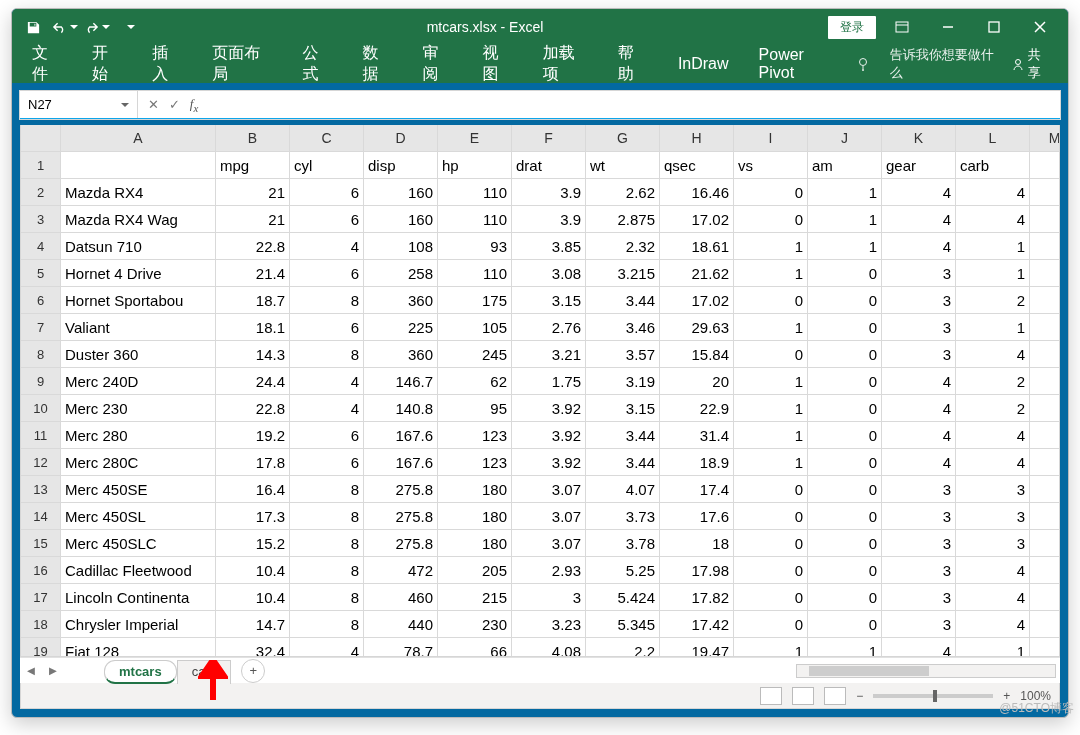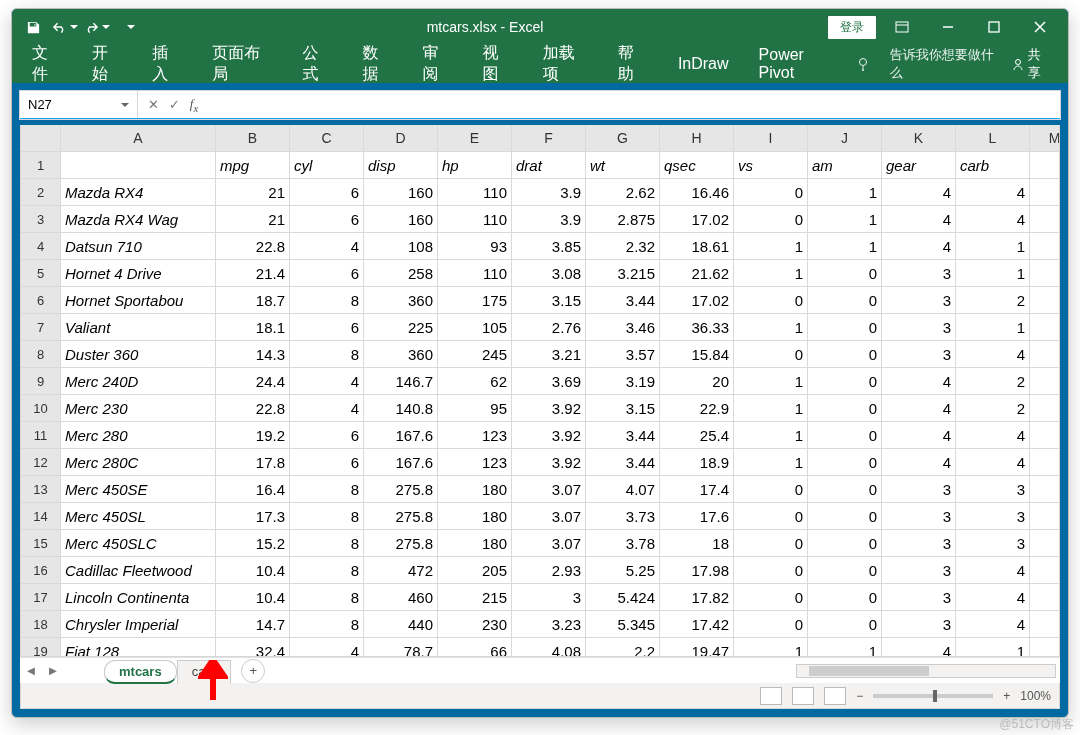--- a/index.html
+++ b/index.html
@@ -25,37 +25,37 @@
   .formulainput{flex:1;border:none;outline:none;height:100%;padding:0 6px;}
   .gridwrap{ flex:1; overflow:hidden; display:flex; flex-direction:column; margin:0 8px; border:1px solid #d6d6d6; border-top:none;}
   .grid{ display:grid; grid-template-columns:40px 155px repeat(11,74px) 50px; }
   .hdr, .rh, .cell, .corner { border-right:1px solid #d9d9d9; border-bottom:1px solid #d9d9d9; height:27px; display:flex; align-items:center; padding:0 4px; overflow:hidden; white-space:nowrap;}
   .corner, .hdr, .rh { background:#e6e6e6; font-size:12px; color:#333; justify-content:center; position:relative;}
   .corner{background:#e6e6e6;}
   .hdr{font-size:14px;}
   .rh{justify-content:center;font-size:13px;color:#333;}
   .cell{ background:#fff; font-size:15px; color:#000;}
   .cell.num{justify-content:flex-end;}
-  .cell.txt{justify-content:flex-start;font-style:italic;}
+  .cell.txt{justify-content:flex-start;}
   .sbar{ display:flex; align-items:center; height:26px; background:#fff; border-top:1px solid #e1e1e1; margin:0 8px;}
   .sbar .navbtn{width:22px;display:flex;justify-content:center;color:#777;cursor:pointer;}
   .sheettab{padding:3px 14px;border:1px solid #ccc;border-bottom:none;background:#fff;margin-right:0;cursor:pointer;font-size:13px;position:relative;top:1px;}
   .sheettab.active{border-bottom:2px solid #217346;font-weight:bold;color:#217346;background:#fff;border-radius:11px;}
   .sheettab.inactive{background:#f3f2f1;color:#444;}
   .addsheet{width:24px;height:24px;border:1px solid #ccc;border-radius:50%;display:flex;align-items:center;justify-content:center;margin-left:10px;cursor:pointer;color:#555;}
   .sbar .spacer{flex:1;}
   .hscroll{width:260px;height:14px;border:1px solid #ccc;background:#f3f2f1;position:relative;margin-right:4px;}
   .hscroll .thumb{position:absolute;left:12px;top:1px;bottom:1px;width:120px;background:#cdcdcd;}
   .status{ background:#f3f2f1; height:26px; margin:0 8px 8px 8px; display:flex; align-items:center; justify-content:flex-end; padding:0 8px; gap:10px; border:1px solid #d6d6d6; border-top:none; color:#555; font-size:12px;}
   .viewbtn{width:22px;height:18px;border:1px solid #bbb;background:#fff;display:inline-block;}
   .zoomslider{width:120px;height:4px;background:#ccc;position:relative;}
   .zoomslider .knob{position:absolute;left:50%;top:-4px;width:4px;height:12px;background:#666;}
   .arrow-annot{position:absolute;left:198px;top:698px;width:0;height:0;}
   .arrow-annot svg{position:absolute;top:-38px;left:0;}
-  .watermark{position:absolute;right:6px;bottom:2px;color:#bbb;font-size:12px;}
+  .watermark{position:absolute;right:6px;bottom:18px;color:#bbb;font-size:12px;}
   .tri{display:inline-block;border:4px solid transparent;border-top-color:#666;margin-left:3px;transform:translateY(2px);}
   .gridouter{display:flex;flex:1;overflow:hidden;}
 </style>
 </head>
 <body>
 
 <div class="app">
   <div class="titlebar">
     <div class="qat">
       <div class="qbtn">
@@ -252,21 +252,21 @@
           <div class="cell num">2</div>
           <div class="cell txt"></div>
           <div class="rh">7</div>
           <div class="cell txt">Valiant</div>
           <div class="cell num">18.1</div>
           <div class="cell num">6</div>
           <div class="cell num">225</div>
           <div class="cell num">105</div>
           <div class="cell num">2.76</div>
           <div class="cell num">3.46</div>
-          <div class="cell num">36.33</div>
+          <div class="cell num">29.63</div>
           <div class="cell num">1</div>
           <div class="cell num">0</div>
           <div class="cell num">3</div>
           <div class="cell num">1</div>
           <div class="cell txt"></div>
           <div class="rh">8</div>
           <div class="cell txt">Duster 360</div>
           <div class="cell num">14.3</div>
           <div class="cell num">8</div>
           <div class="cell num">360</div>
@@ -278,21 +278,21 @@
           <div class="cell num">0</div>
           <div class="cell num">3</div>
           <div class="cell num">4</div>
           <div class="cell txt"></div>
           <div class="rh">9</div>
           <div class="cell txt">Merc 240D</div>
           <div class="cell num">24.4</div>
           <div class="cell num">4</div>
           <div class="cell num">146.7</div>
           <div class="cell num">62</div>
-          <div class="cell num">3.69</div>
+          <div class="cell num">1.75</div>
           <div class="cell num">3.19</div>
           <div class="cell num">20</div>
           <div class="cell num">1</div>
           <div class="cell num">0</div>
           <div class="cell num">4</div>
           <div class="cell num">2</div>
           <div class="cell txt"></div>
           <div class="rh">10</div>
           <div class="cell txt">Merc 230</div>
           <div class="cell num">22.8</div>
@@ -308,21 +308,21 @@
           <div class="cell num">2</div>
           <div class="cell txt"></div>
           <div class="rh">11</div>
           <div class="cell txt">Merc 280</div>
           <div class="cell num">19.2</div>
           <div class="cell num">6</div>
           <div class="cell num">167.6</div>
           <div class="cell num">123</div>
           <div class="cell num">3.92</div>
           <div class="cell num">3.44</div>
-          <div class="cell num">25.4</div>
+          <div class="cell num">31.4</div>
           <div class="cell num">1</div>
           <div class="cell num">0</div>
           <div class="cell num">4</div>
           <div class="cell num">4</div>
           <div class="cell txt"></div>
           <div class="rh">12</div>
           <div class="cell txt">Merc 280C</div>
           <div class="cell num">17.8</div>
           <div class="cell num">6</div>
           <div class="cell num">167.6</div>

